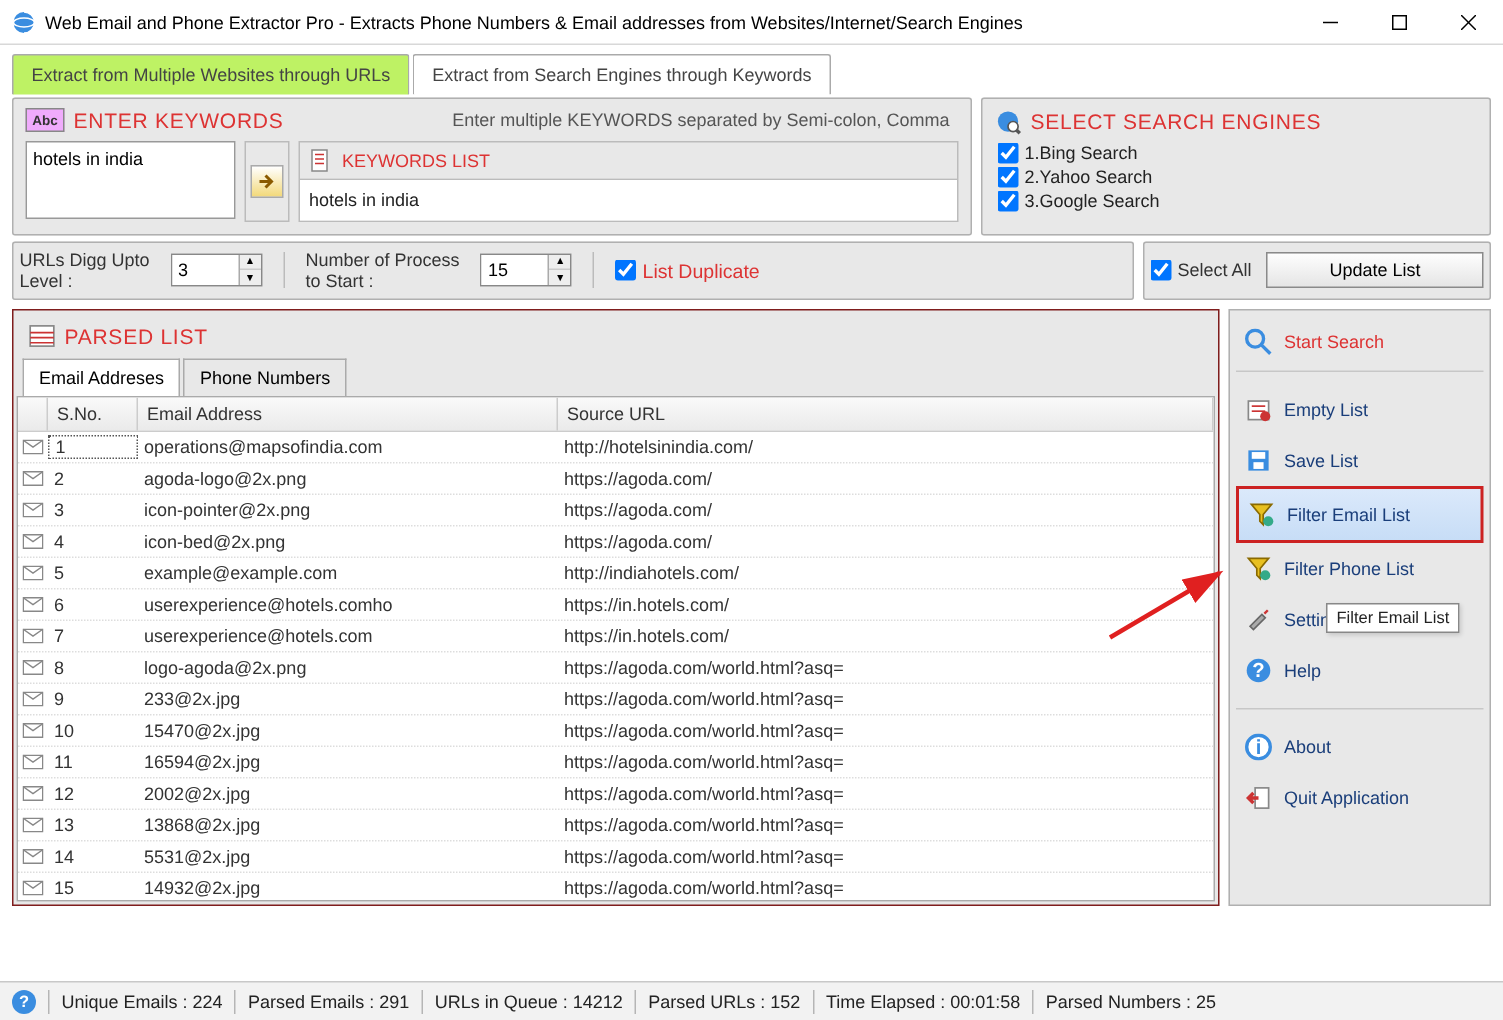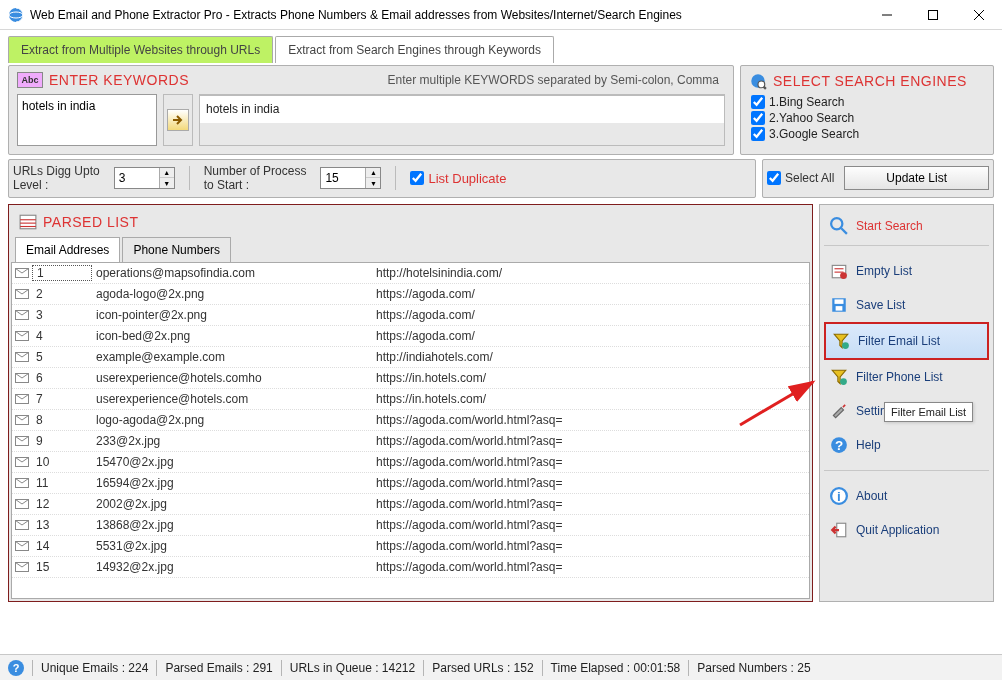--- a/index.html
+++ b/index.html
@@ -30,21 +30,21 @@
 .kw-body { display: flex; gap: 6px; padding: 4px; }
 .kw-input { width: 140px; height: 52px; border: 1px solid #999; background: #fff; padding: 4px; resize: none; font-size: 12px; }
 .arrow-box { width: 30px; display:flex; align-items:center; justify-content:center; border:1px solid #bbb; background:#e8e8e8; }
 .arrow-btn { width: 22px; height: 22px; border: 1px solid #aaa; background: linear-gradient(#fff,#f3d97a); display:flex;align-items:center;justify-content:center; }
 .kw-list-wrap { flex: 1; border: 1px solid #bbb; }
 .kw-list-header { display:flex; align-items:center; gap:6px; padding: 4px 6px; color:#d33; font-size:13px; }
 .doc-icon { width:16px; height:16px; }
 .kw-list-body { background:#fff; border-top:1px solid #bbb; padding: 6px; height: 28px; color:#222; }
 
 
-.se-panel { width: 254px; }
+.se-panel { width: 340px; }
 .se-header { display:flex; align-items:center; gap:6px; padding:2px 4px; }
 .se-title { color:#d33; font-size:14px; letter-spacing: 0.5px; }
 .se-list { padding: 2px 6px 4px 6px; }
 .se-item { display:flex; align-items:center; gap:4px; padding: 1px 0; color:#222;}
 
 
 .row2 { display:flex; gap:6px; padding: 4px 8px; }
 .digg-panel { width: 748px; display:flex; align-items:center; padding: 6px; gap: 14px; }
 .digg-label { color:#333; line-height: 1.2; }
 .spin { display:flex; align-items:center; border:1px solid #888; background:#fff; height:22px; }
@@ -150,20 +150,31 @@
     <div class="kw-body">
       <textarea class="kw-input" style="">hotels in india</textarea>
       <div class="arrow-box">
         <div class="arrow-btn">
           <svg width="14" height="14">
               <path d="M2 7 L9 7 M6 3 L10 7 L6 11" stroke="#8a5a00" stroke-width="2" fill="none"></path>
             </svg>
         </div>
       </div>
       <div class="kw-list-wrap">
+        <div class="kw-list-header">
+          <span class="doc-icon">
+            <svg viewBox="0 0 16 16">
+                <rect x="2" y="1" width="10" height="14" fill="#fff" stroke="#888"></rect>
+                <line x1="4" y1="4" x2="10" y2="4" stroke="#c33"></line>
+                <line x1="4" y1="7" x2="10" y2="7" stroke="#c33"></line>
+                <line x1="4" y1="10" x2="10" y2="10" stroke="#c33"></line>
+              </svg>
+          </span>
+          <span>KEYWORDS LIST</span>
+        </div>
         <div class="kw-list-body">hotels in india</div>
       </div>
     </div>
   </fieldset>
 
   <fieldset class="panel se-panel">
     <div class="se-header">
       <span class="side-icon">
         <svg viewBox="0 0 16 16">
             <circle cx="8" cy="8" r="6" fill="#3a8de0"></circle>
@@ -238,20 +249,26 @@
             <line x1="1" y1="12" x2="15" y2="12" stroke="#c33"></line>
           </svg>
       </span>
       <span class="parsed-title">PARSED LIST</span>
     </div>
     <div class="sub-tabs">
       <div class="sub-tab active">Email Addreses</div>
       <div class="sub-tab">Phone Numbers</div>
     </div>
     <div class="grid-wrap">
+      <div class="grid-head">
+        <div class="gh-ic"></div>
+        <div class="gh-sno">S.No.</div>
+        <div class="gh-email">Email Address</div>
+        <div class="gh-url">Source URL</div>
+      </div>
       <div class="grid-body" id="grid-body">
           <div class="grid-row sel">
             <div class="gic">
               <svg class="env-icon" viewBox="0 0 14 10">
                 <rect x="0.5" y="0.5" width="13" height="9" fill="#fff" stroke="#888"></rect>
                 <path d="M0.5 0.5 L7 5 L13.5 0.5" fill="none" stroke="#888"></path>
               </svg>
             </div>
             <div class="gsno">1</div>
             <div class="gemail">operations@mapsofindia.com</div>

